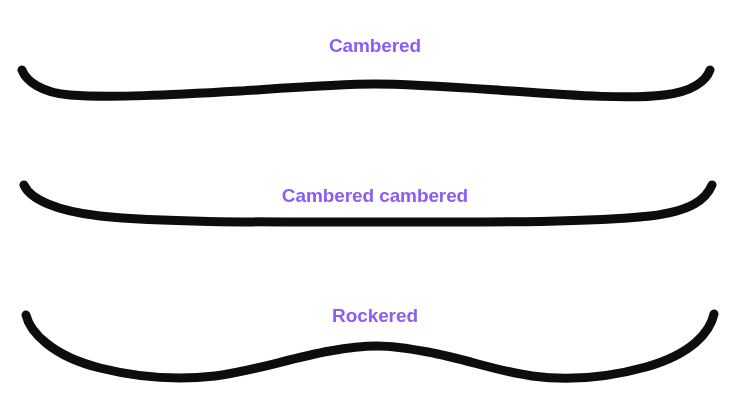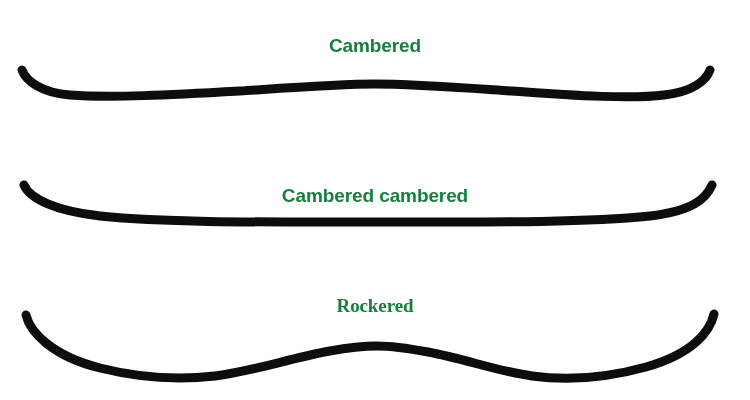--- a/index.html
+++ b/index.html
@@ -20,31 +20,31 @@
     position: absolute;
     left: 0;
     top: 0;
     width: 750px;
     height: 400px;
   }
   .profile-label {
     position: absolute;
     width: 100%;
     text-align: center;
-    color: #15803d;
+    color: #8b5cf6;
     font-family: "Liberation Sans", sans-serif;
     font-size: 19px;
     font-weight: 600;
     letter-spacing: -0.1px;
     line-height: 1;
     white-space: nowrap;
   }
   #label-cambered { top: 36px; }
   #label-reverse  { top: 186px; }
-  #label-rockered { top: 296px; font-family: Liberation Serif, serif; }
+  #label-rockered { top: 306px; }
 
   .board-svg {
     position: absolute;
     left: 0;
     width: 750px;
     display: block;
   }
   #svg-cambered { top: 55px;  height: 70px; }
   #svg-reverse  { top: 175px; height: 70px; }
   #svg-rockered { top: 300px; height: 100px; }

